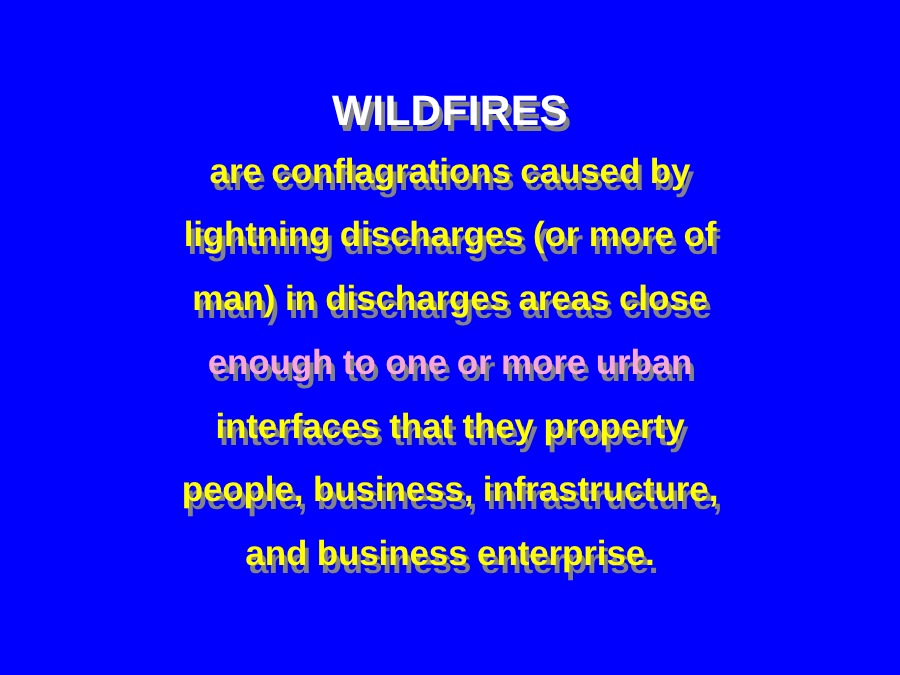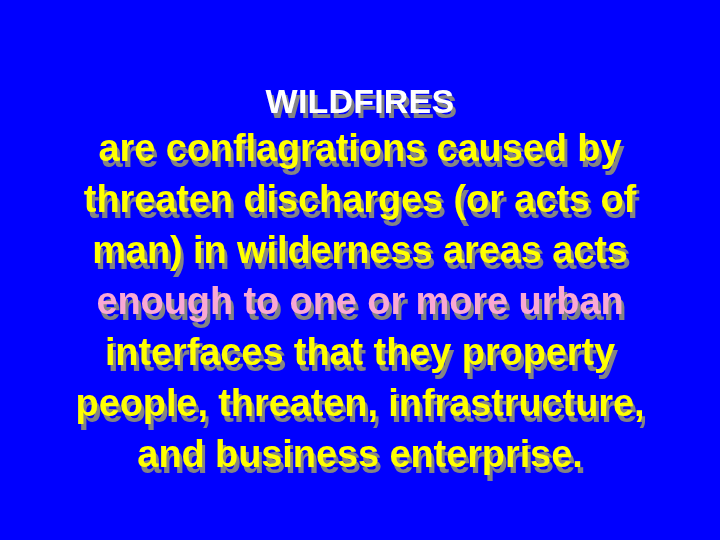--- a/index.html
+++ b/index.html
@@ -13,38 +13,38 @@
     width: 720px;
     height: 540px;
     overflow: hidden;
     background: #0000ff;
     font-family: "Liberation Sans", sans-serif;
     -webkit-font-smoothing: antialiased;
   }
   #text-block {
     position: absolute;
     left: 0;
-    top: 80px;
+    top: 68px;
     width: 720px;
     text-align: center;
   }
   .slide-title {
     display: block;
     color: #ffffff;
     font-size: 34px;
     font-weight: bold;
     line-height: 42px;
     letter-spacing: 0.2px;
     text-shadow: 3px 5px 0 #848484;
     white-space: nowrap;
   }
   .body-line {
     display: block;
     color: #ffff00;
-    font-size: 38px;
+    font-size: 28px;
     font-weight: bold;
     line-height: 51px;
     letter-spacing: -0.1px;
     text-shadow: 3px 6px 0 #848484;
     white-space: nowrap;
   }
   #body-lines {
     display: block;
     margin-top: 1px;
   }
@@ -53,23 +53,23 @@
 <body>
 
 <div id="slide" style="background: rgb(0, 0, 255);">
 
   <div id="text-block">
 
     <span class="slide-title" style="color: rgb(255, 255, 255); text-shadow: rgb(132, 132, 132) 3px 5px 0px;">WILDFIRES</span>
 
     <span id="body-lines">
       <span class="body-line" style="color: rgb(255, 255, 0); text-shadow: rgb(132, 132, 132) 3px 6px 0px;">are conflagrations caused by</span>
-      <span class="body-line" style="color: rgb(255, 255, 0); text-shadow: rgb(132, 132, 132) 3px 6px 0px;">threaten discharges (or acts of</span>
-      <span class="body-line" style="color: rgb(255, 255, 0); text-shadow: rgb(132, 132, 132) 3px 6px 0px;">man) in wilderness areas acts</span>
+      <span class="body-line" style="color: rgb(255, 255, 0); text-shadow: rgb(132, 132, 132) 3px 6px 0px;">lightning discharges (or more of</span>
+      <span class="body-line" style="color: rgb(255, 255, 0); text-shadow: rgb(132, 132, 132) 3px 6px 0px;">man) in discharges areas close</span>
       <span class="body-line" style="color: #f9a8d4; text-shadow: rgb(132, 132, 132) 3px 6px 0px;">enough to one or more urban</span>
       <span class="body-line" style="color: rgb(255, 255, 0); text-shadow: rgb(132, 132, 132) 3px 6px 0px;">interfaces that they property</span>
-      <span class="body-line" style="color: rgb(255, 255, 0); text-shadow: rgb(132, 132, 132) 3px 6px 0px;">people, threaten, infrastructure,</span>
+      <span class="body-line" style="color: rgb(255, 255, 0); text-shadow: rgb(132, 132, 132) 3px 6px 0px;">people, business, infrastructure,</span>
       <span class="body-line" style="color: rgb(255, 255, 0); text-shadow: rgb(132, 132, 132) 3px 6px 0px;">and business enterprise.</span>
     </span>
 
   </div>
 
 </div>
 
 </body></html>

